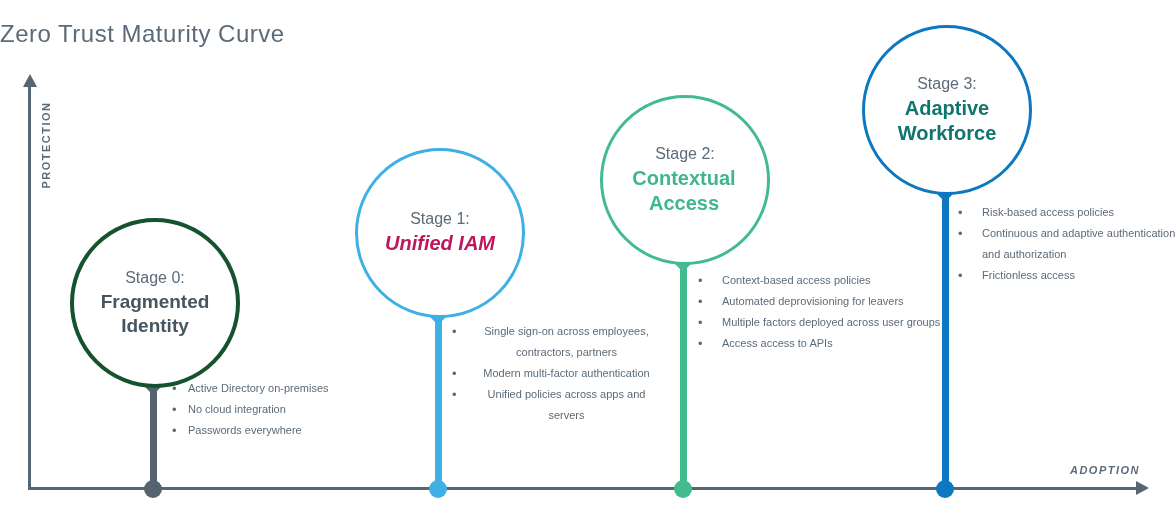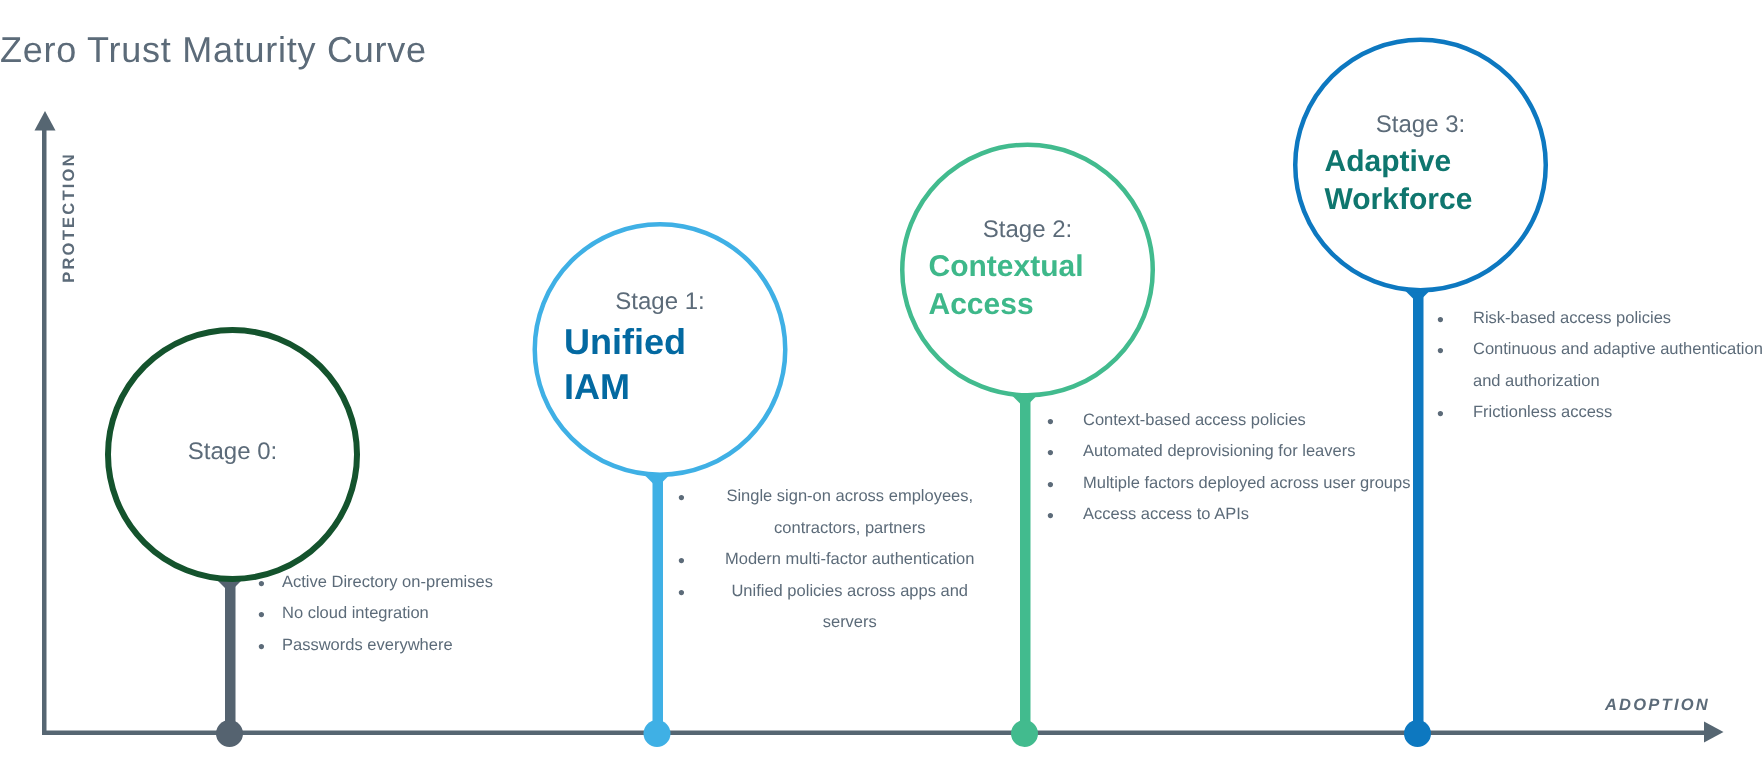--- a/index.html
+++ b/index.html
@@ -34,21 +34,21 @@
   .x-label{
     position:absolute;left:1040px;top:464px;width:100px;
     text-align:right;
     font-size:11px;font-weight:bold;color:#5c6b79;letter-spacing:1.5px;font-style:italic;
   }
   
   .balloon{
     position:absolute;width:170px;height:170px;border-radius:50%;
     background:#ffffff;box-sizing:border-box;
     display:flex;flex-direction:column;align-items:center;justify-content:center;
-    z-index:2;
+    text-align:center;z-index:2;
   }
   .stage-label{font-size:16px;color:#5c6b79;margin-bottom:3px;}
   .stage-name{font-size:19px;font-weight:bold;line-height:1.25;padding:0 18px;}
   .stem{position:absolute;width:7px;z-index:1;}
   .knot{position:absolute;width:0;height:0;z-index:1;
     border-left:11px solid transparent;border-right:11px solid transparent;}
   .dot{position:absolute;width:18px;height:18px;border-radius:50%;top:480px;z-index:3;}
   .bullets{
     position:absolute;margin:0;padding:0;list-style:none;
     font-size:11px;line-height:21px;color:#5c6b79;
@@ -60,21 +60,21 @@
   }
   
   .s0 .balloon{left:70px;top:218px;border:4px solid #14532d;}
   .s0 .stage-name{color:#47555f;}
   .s0 .knot{left:142px;top:384px;border-top:11px solid #556370;}
   .s0 .stem{left:150px;top:386px;height:103px;background:#556370;}
   .s0 .dot{left:144px;background:#556370;}
   .s0 .bullets{left:172px;top:378px;width:260px;}
   
   .s1 .balloon{left:355px;top:148px;border:3px solid #3fb0e5;}
-  .s1 .stage-name{color:#0369a1;font-size:24px;}
+  .s1 .stage-name{color:#be185d;font-size:20px;font-style:italic;}
   .s1 .knot{left:427px;top:314px;border-top:11px solid #3fb0e5;}
   .s1 .stem{left:435px;top:316px;height:173px;background:#3fb0e5;}
   .s1 .dot{left:429px;background:#3fb0e5;}
   .s1 .bullets{left:452px;top:321px;width:205px;}
   .s1 .bullets li{padding-left:24px;text-align:center;}
   
   .s2 .balloon{left:600px;top:95px;border:3px solid #42bb8e;}
   .s2 .stage-name{color:#3eb88a;font-size:20px;padding-left:16px;}
   .s2 .knot{left:672px;top:261px;border-top:11px solid #42bb8e;}
   .s2 .stem{left:680px;top:263px;height:226px;background:#42bb8e;}
@@ -103,20 +103,21 @@
   <div class="x-axis"></div>
   <div class="x-arrow"></div>
   <div class="x-label">ADOPTION</div>
 
   <div class="stage s0">
     <div class="knot"></div>
     <div class="stem"></div>
     <div class="dot"></div>
     <div class="balloon">
       <div class="stage-label">Stage 0:</div>
+      <div class="stage-name">Fragmented Identity</div>
     </div>
     <ul class="bullets">
       <li>Active Directory on-premises</li>
       <li>No cloud integration</li>
       <li>Passwords everywhere</li>
     </ul>
   </div>
 
   <div class="stage s1">
     <div class="knot"></div>

